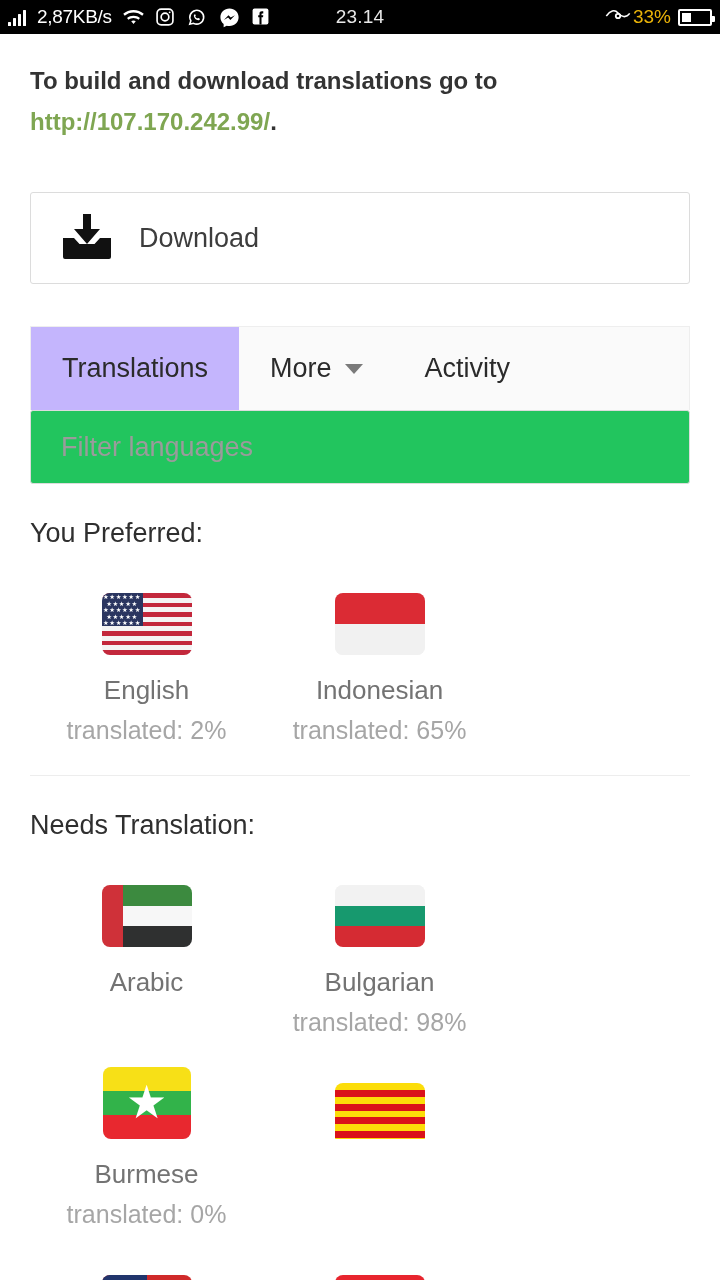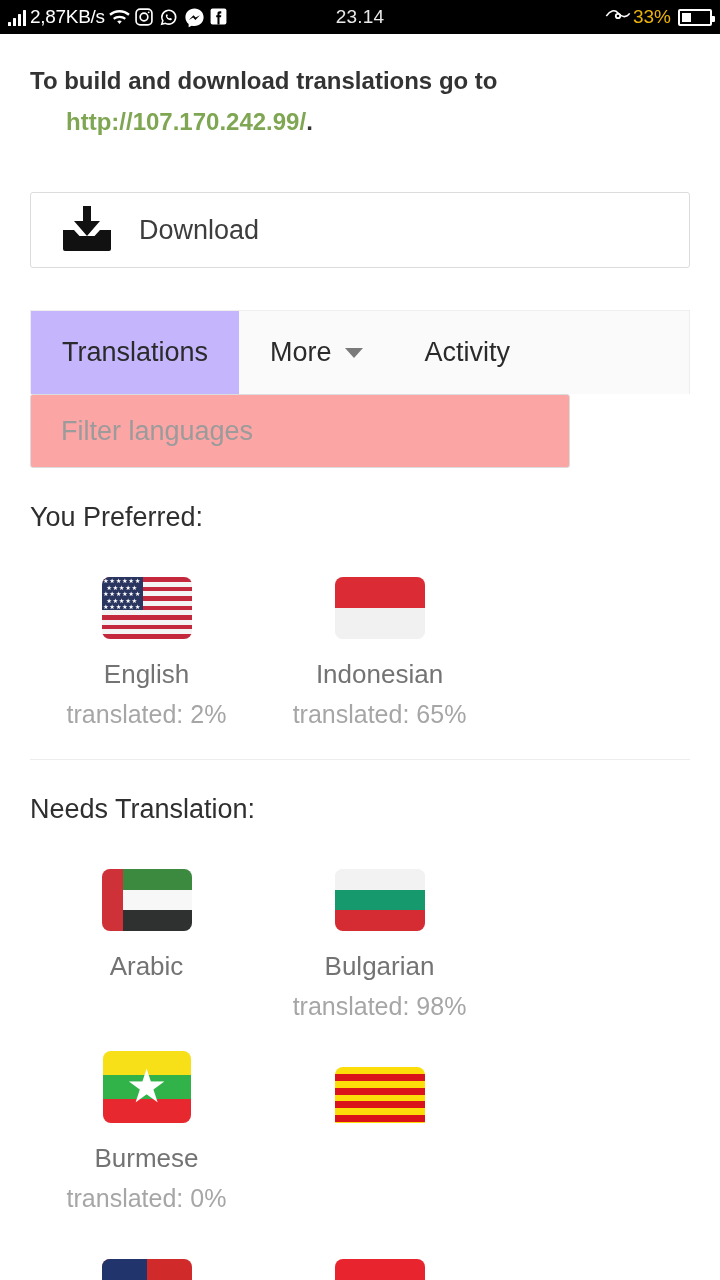--- a/index.html
+++ b/index.html
@@ -9,21 +9,21 @@
     font-family:"Liberation Sans", sans-serif;
     overflow:hidden;
   }
 
   
   .statusbar{
     height:34px; width:720px; background:#000000; color:#ffffff;
     display:flex; align-items:center; position:relative;
     font-family:"Liberation Sans", sans-serif;
   }
-  .sb-left{ display:flex; align-items:center; gap:4px; padding-left:8px; }
+  .sb-left{ display:flex; align-items:center; gap:11px; padding-left:8px; }
   .signal{ display:flex; align-items:flex-end; gap:2px; height:17px; }
   .signal i{ display:block; width:3px; background:#fff; border-radius:0.5px; }
   .signal i:nth-child(1){ height:4px; }
   .signal i:nth-child(2){ height:8px; }
   .signal i:nth-child(3){ height:12px; }
   .signal i:nth-child(4){ height:16px; }
   .netspeed{ font-size:19px; letter-spacing:-0.3px; }
   .sb-icon{ width:21px; height:21px; display:inline-block; position:relative; }
 
   
@@ -47,26 +47,26 @@
   }
   .battery .fill{ height:100%; background:#ffffff; }
 
   
   .page{ padding:0 30px; }
 
   .intro{
     padding-top:26px;
     font-size:24px; line-height:41px; color:#333333; font-weight:bold;
   }
-  .intro .link{ color:#7fa652; text-decoration:none;margin-left:36px; }
+  .intro .link{ color:#7fa652; text-decoration:none; }
   .intro .dot{ color:#333333; }
 
   .dl-btn{
     margin-top:50px;
-    height:76px; width:660px;
+    height:92px; width:660px;
     border:1px solid #dcdcdc; border-radius:3px; background:#ffffff;
     display:flex; align-items:center; padding-left:30px; gap:26px;
     cursor:pointer;
   }
   .dl-label{ font-size:27px; color:#3d3d3d; }
 
   .tabs{
     margin-top:42px;
     width:660px; height:84px; background:#fafafa;
     border:1px solid #eeeeee; border-bottom:none;
@@ -77,22 +77,22 @@
     font-size:27px; color:#2b2b2b; cursor:pointer;
   }
   .tab.active{ background:#c4b5fd; }
   .tab .caret{
     width:0; height:0; margin-left:13px;
     border-left:9px solid transparent; border-right:9px solid transparent;
     border-top:10px solid #7a7a7a;
   }
 
   .filter{
-    width:540px; height:74px;
-    border:1px solid #dcdcdc; border-radius:3px; background:#fca5a5;
+    width:660px; height:74px;
+    border:1px solid #dcdcdc; border-radius:3px; background:#22c55e;
     display:flex; padding-left:30px;
   }
   .filter input{
     border:none; outline:none; width:100%;
     font-size:27px; color:#444; font-family:"Liberation Sans", sans-serif;
     background:transparent;
   }
   .filter input::placeholder{ color:#9b9b9b; }
 
   .divider{ width:660px; height:1px; background:#ededed; }

